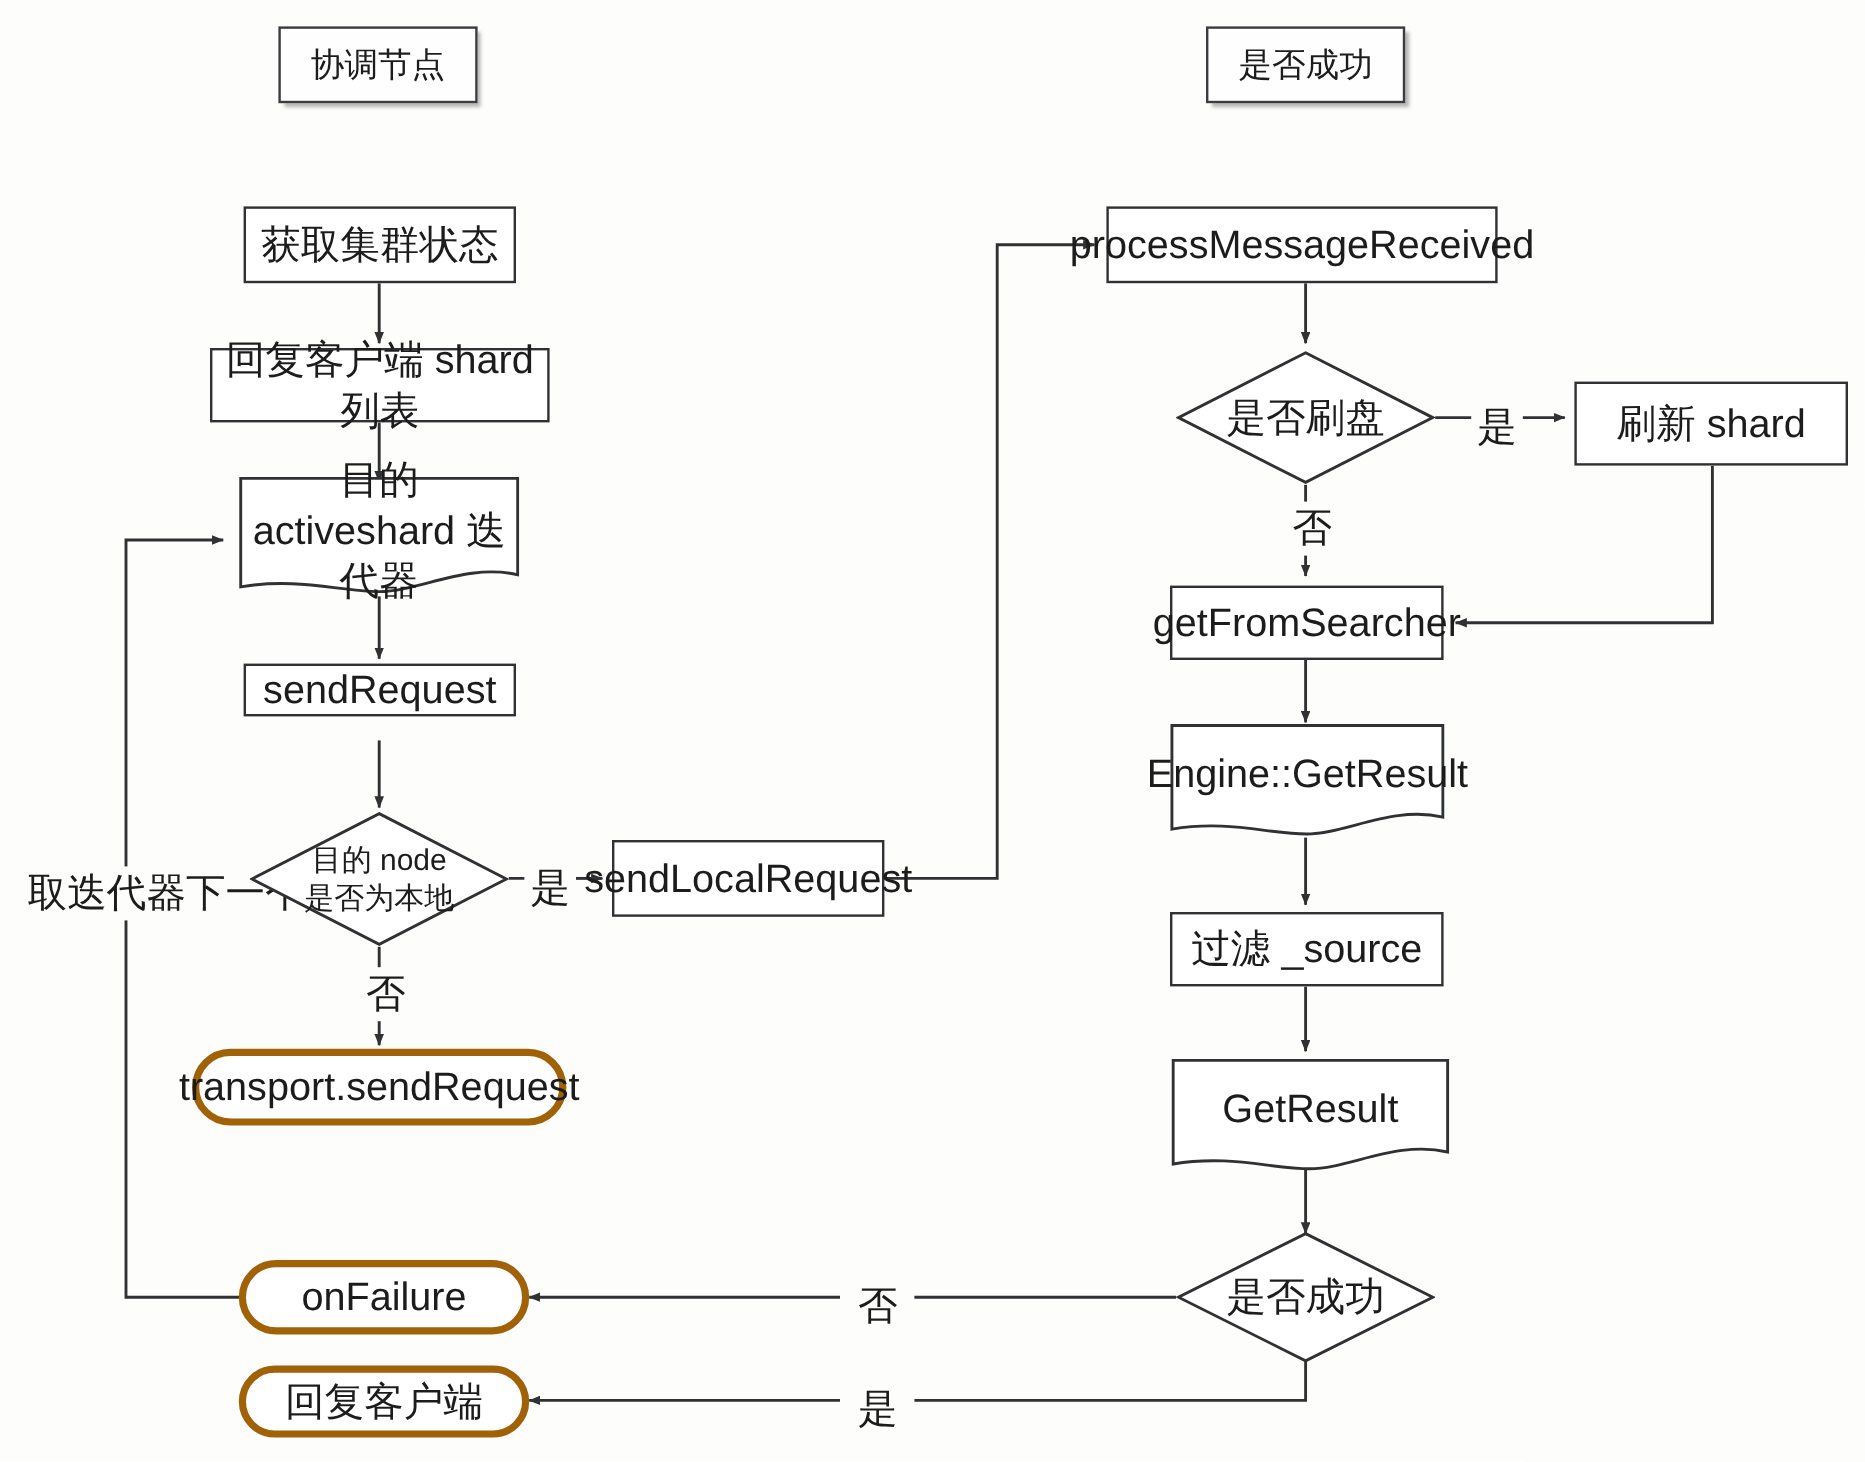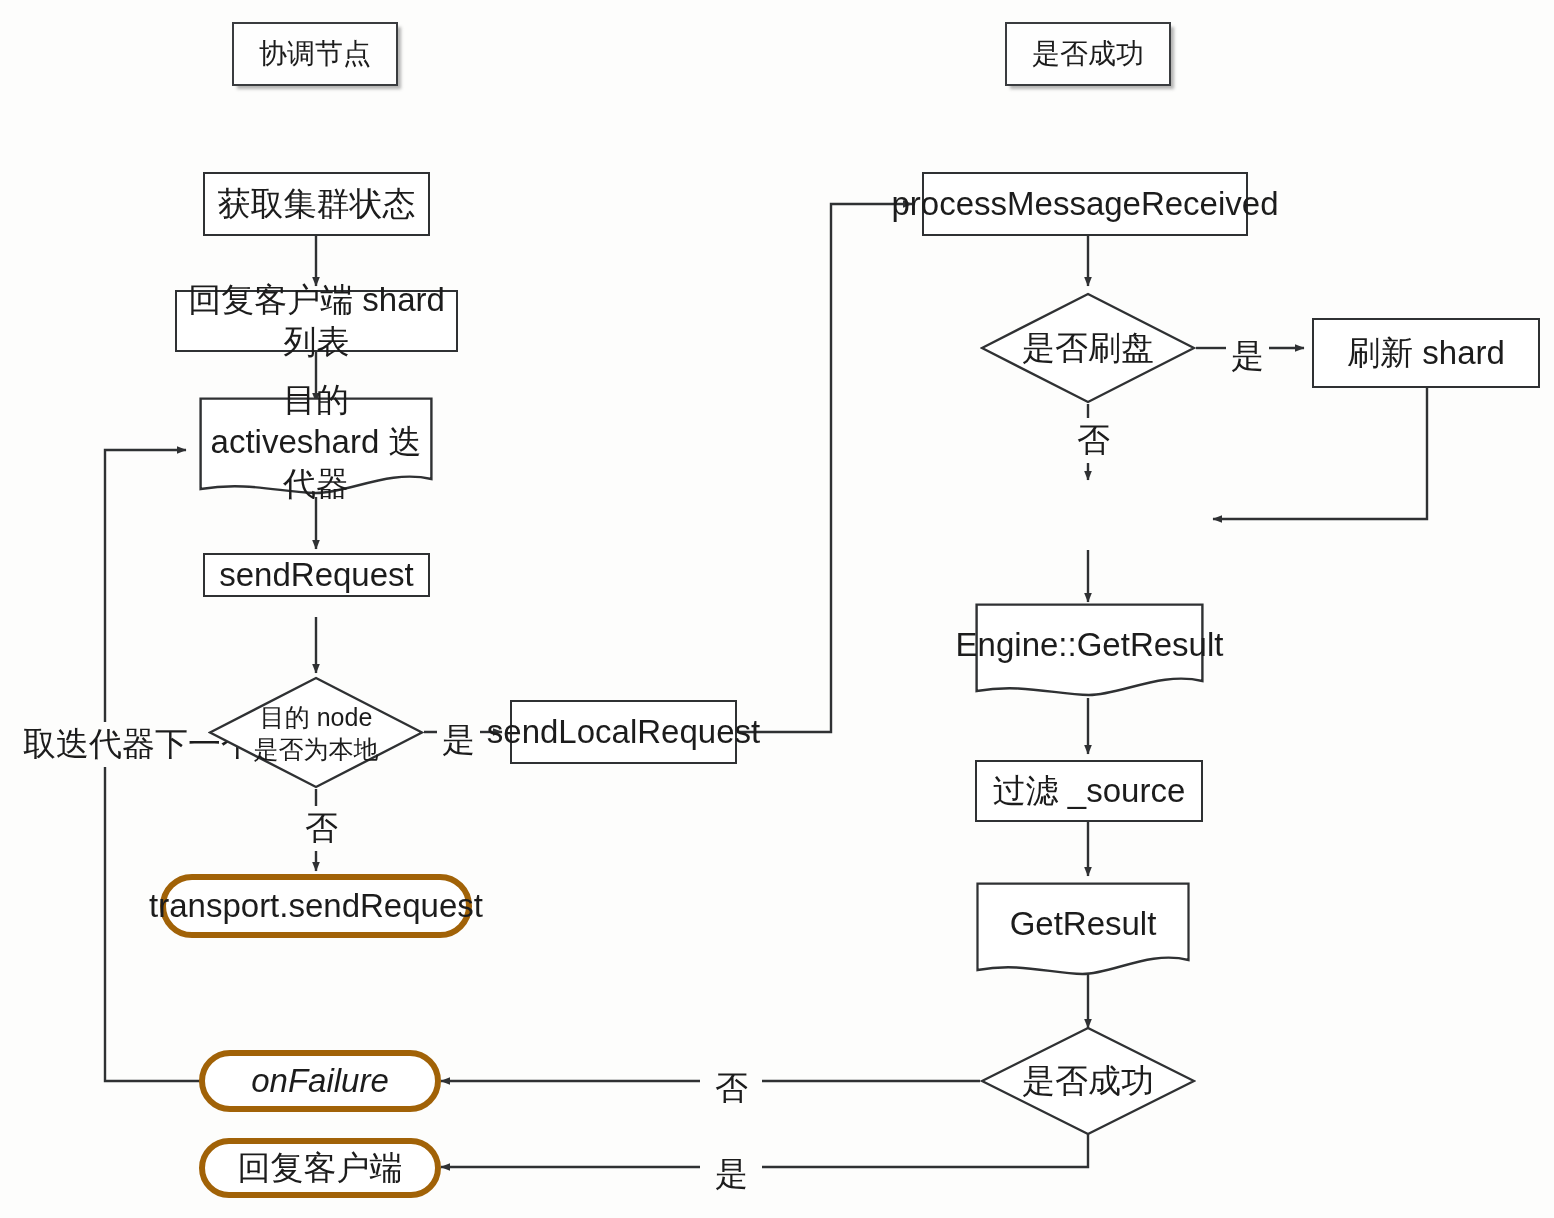--- a/index.html
+++ b/index.html
@@ -175,21 +175,21 @@
   </div>
 
   <div class="node stadium fs26" style="left:160px; top:874px; width:312px; height:64px;">
     <span>transport.sendRequest</span>
   </div>
 
   <div class="node rect fs26" style="left:510px; top:700px; width:227px; height:64px;">
     <span>sendLocalRequest</span>
   </div>
 
-  <div class="node stadium fs26" style="left:199px; top:1050px; width:242px; height:62px;font-style:italic;">
+  <div class="node stadium fs26" style="left:199px; top:1050px; width:242px; height:62px;">
     <span>onFailure</span>
   </div>
 
   <div class="node stadium fs26" style="left:199px; top:1138px; width:242px; height:60px;">
     <span>回复客户端</span>
   </div>
 
   <div class="node rect fs26" style="left:922px; top:172px; width:326px; height:64px;">
     <span>processMessageReceived</span>
   </div>
@@ -198,33 +198,36 @@
     <svg class="dmoutline" viewBox="0 0 216 112" preserveAspectRatio="none">
       <path d="M108,2 L214,56 L108,110 L2,56 Z" fill="#ffffff" stroke="#2f3133" stroke-width="2.4"></path>
     </svg>
     <span class="dmlabel">是否刷盘</span>
   </div>
 
   <div class="node rect fs26" style="left:1312px; top:318px; width:228px; height:70px;">
     <span>刷新 shard</span>
   </div>
 
+  <div class="node rect fs26" style="left:975px; top:488px; width:228px; height:62px;">
+    <span>getFromSearcher</span>
+  </div>
 
   <div class="node docshape fs26" style="left:975px; top:603px; width:229px; height:96px;">
     <svg class="docoutline" viewBox="0 0 229 96" preserveAspectRatio="none">
       <path d="M1.6,1.6 L227.4,1.6 L227.4,78 C186,68 146,92 114,92 C82,92 48,80 1.6,88 Z" fill="#ffffff" stroke="#2f3133" stroke-width="2.4"></path>
     </svg>
     <span class="doclabel" style="margin-top:-12px;">Engine::GetResult</span>
   </div>
 
   <div class="node rect fs26" style="left:975px; top:760px; width:228px; height:62px;">
     <span>过滤 _source</span>
   </div>
 
-  <div class="node docshape fs26" style="left:976px; top:882px; width:214px; height:96px;">
+  <div class="node docshape fs26" style="left:976px; top:882px; width:232px; height:96px;">
     <svg class="docoutline" viewBox="0 0 229 96" preserveAspectRatio="none">
       <path d="M1.6,1.6 L227.4,1.6 L227.4,78 C186,68 146,92 114,92 C82,92 48,80 1.6,88 Z" fill="#ffffff" stroke="#2f3133" stroke-width="2.4"></path>
     </svg>
     <span class="doclabel" style="margin-top:-12px;">GetResult</span>
   </div>
 
   <div class="node diamond fs26" style="left:980px; top:1026px; width:216px; height:110px;">
     <svg class="dmoutline" viewBox="0 0 216 110" preserveAspectRatio="none">
       <path d="M108,2 L214,55 L108,108 L2,55 Z" fill="#ffffff" stroke="#2f3133" stroke-width="2.4"></path>
     </svg>

